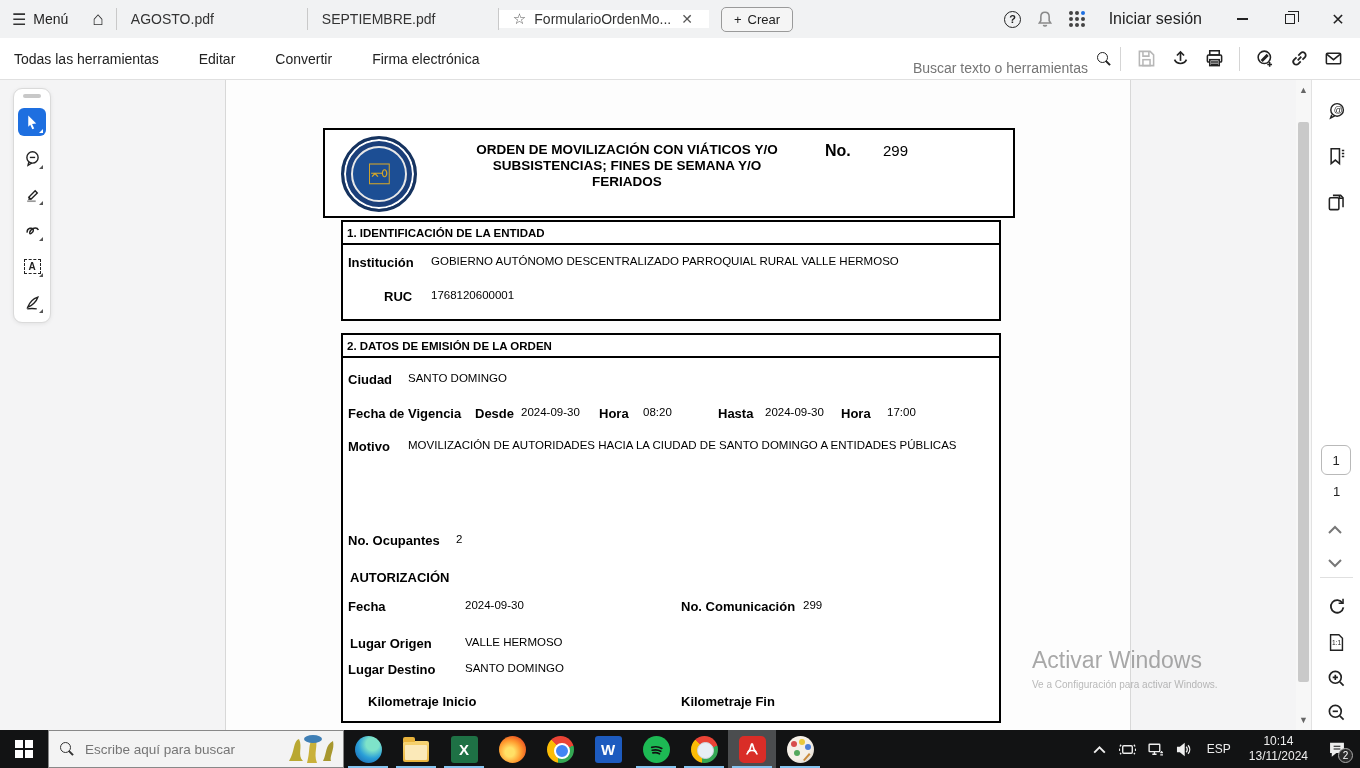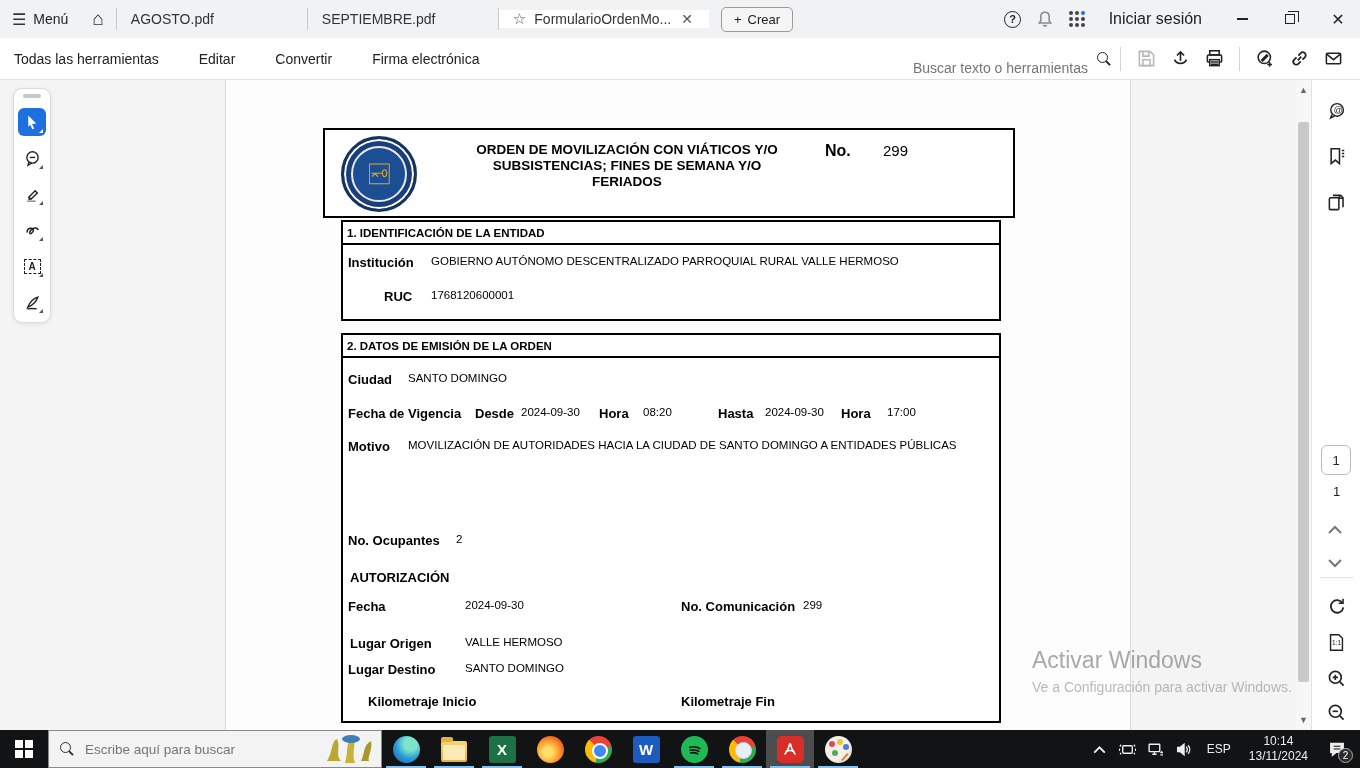--- a/index.html
+++ b/index.html
@@ -99,21 +99,21 @@
   .page-total { position:absolute; left:0; top:404px; width:49px; text-align:center;
     font-size:13px; color:#222; }
   .chev { position:absolute; left:15px; width:18px; height:14px; cursor:pointer; }
   .chev svg { width:16px; height:12px; }
   .rr-sep { position:absolute; left:8px; top:497px; width:33px; height:1px; background:#e0e0e0; }
 
   
   #watermark { position:absolute; left:1032px; top:567px; color:rgba(112,112,112,.6);
     pointer-events:none; z-index:5; }
   #watermark .wm1 { font-size:23px; }
-  #watermark .wm2 { font-size:14px; margin-top:5px; color:rgba(130,130,130,.55); }
+  #watermark .wm2 { font-size:10px; margin-top:5px; color:rgba(130,130,130,.55); }
 
   
   .form { position:absolute; left:0; top:0; width:906px; height:650px; color:#000; }
   .hdr-box { position:absolute; left:97px; top:48px; width:692px; height:90px; border:2px solid #000; background:#fff; }
   .logo { position:absolute; left:16px; top:6px; width:76px; height:76px; border-radius:50%;
     background:#1b3f7a; border:3px solid #16335f; display:flex; align-items:center; justify-content:center;
     box-shadow:0 0 0 2px #fff inset; }
   .logo-inner { width:56px; height:56px; border-radius:50%; background:#1c4e94; border:2px solid #e8e8e8;
     display:flex; align-items:center; justify-content:center; }
   .logo-key { color:#d4a62a; font-size:30px; transform:rotate(90deg); line-height:1; }
@@ -128,21 +128,21 @@
     display:flex; align-items:center; padding-left:4px; }
   .fl { position:absolute; font-weight:bold; font-size:13px; white-space:nowrap; }
   .fv { position:absolute; font-size:11.5px; white-space:nowrap; }
 
   
   #taskbar { position:absolute; left:0; top:730px; width:1360px; height:38px; background:#121314;
     display:flex; align-items:stretch; }
   .start { width:48px; display:flex; align-items:center; justify-content:center; cursor:pointer; }
   .win4 { display:grid; grid-template-columns:8px 8px; grid-gap:1.5px; transform:none; }
   .win4 span { width:8px; height:8px; background:#fff; }
-  .tsearch { width:334px; background:#f3f3f3; border:1px solid #888; display:flex; align-items:center;
+  .tsearch { width:296px; background:#f3f3f3; border:1px solid #888; display:flex; align-items:center;
     gap:10px; padding:16px 10px; position:relative; cursor:text; }
   .tsearch input { border:none; outline:none; background:transparent; font-size:13.5px; color:#111;
     width:190px; font-family:"Liberation Sans",sans-serif; }
   .tsearch .mag:before { border-color:#333; } .tsearch .mag:after { background:#333; }
   .bing-art { position:absolute; right:2px; top:2px; width:58px; height:32px; }
   .tk-icons { display:flex; }
   .tk { position:relative; width:48px; display:flex; align-items:center; justify-content:center; cursor:pointer; }
   .tk.active-app { background:#4b4d4f; }
   .tk .under { position:absolute; bottom:0; left:4px; right:4px; height:2.5px; background:#85c4f0; }
   .ic28 { width:27px; height:27px; }

